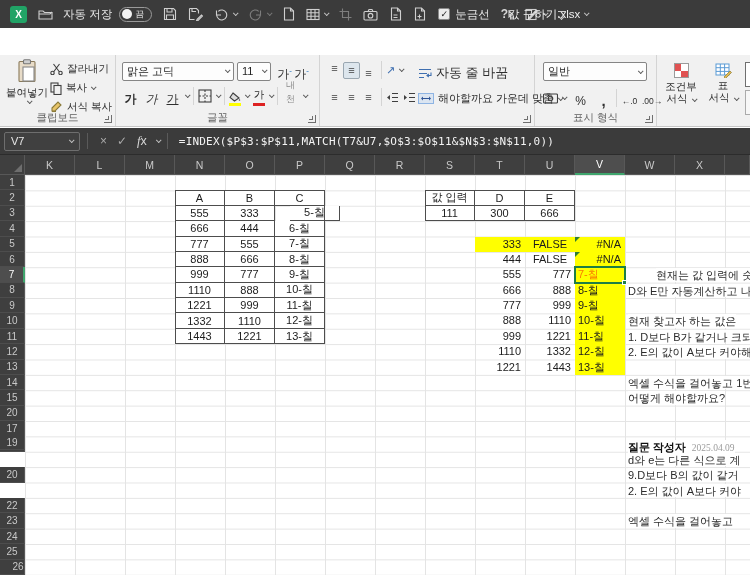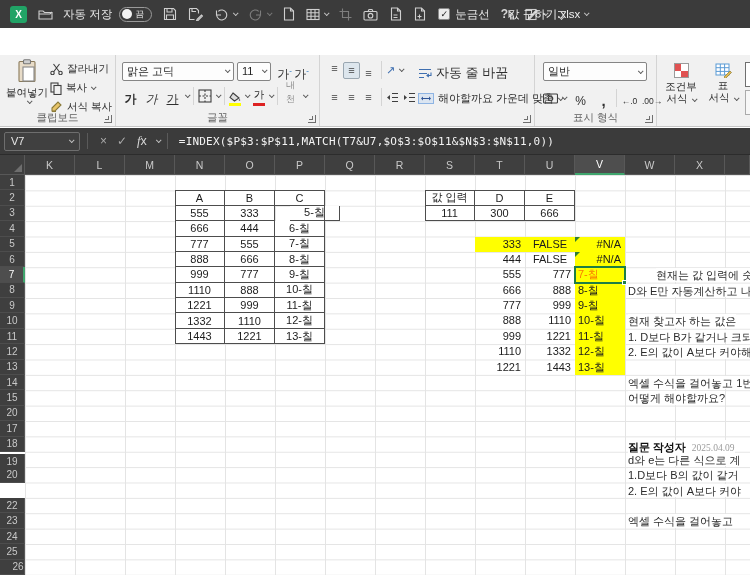--- a/index.html
+++ b/index.html
@@ -480,21 +480,21 @@
       <div class="rowhead" style="top: 143.077px; height: 15.3846px;">9</div>
       <div class="rowhead" style="top: 158.462px; height: 15.3846px;">10</div>
       <div class="rowhead" style="top: 173.846px; height: 15.3846px;">11</div>
       <div class="rowhead" style="top: 189.231px; height: 15.3846px;">12</div>
       <div class="rowhead" style="top: 204.615px; height: 15.3846px;">13</div>
       <div class="rowhead" style="top: 220px; height: 15.3846px;">14</div>
       <div class="rowhead" style="top: 235.385px; height: 15.3846px;">15</div>
       <div class="rowhead" style="top: 250.769px; height: 15.3846px;">20</div>
       <div class="rowhead" style="top: 266.154px; height: 15.3846px;">17</div>
       <div class="rowhead" style="top: 281.538px; height: 15.3846px;">18</div>
-      <div class="rowhead" style="top: 299px; height: 15.3846px;">19</div>
+      <div class="rowhead" style="top: 280px; height: 15.3846px;">19</div>
       <div class="rowhead" style="top: 312.308px; height: 15.3846px;">20</div>
       <div class="rowhead" style="top: 327.692px; height: 15.3846px; margin-top: 24px;">21</div>
       <div class="rowhead" style="top: 343.077px; height: 15.3846px;">22</div>
       <div class="rowhead" style="top: 358.462px; height: 15.3846px;">23</div>
       <div class="rowhead" style="top: 373.846px; height: 15.3846px;">24</div>
       <div class="rowhead" style="top: 389.231px; height: 15.3846px;">25</div>
       <div class="rowhead" style="top: 404.615px; height: 15.3846px; padding-left: 12px;">26</div>
       <div class="tc" style="left: 175px; top: 35.3846px; width: 50px; height: 15.3846px;">A</div>
       <div class="tc" style="left: 225px; top: 35.3846px; width: 50px; height: 15.3846px;">B</div>
       <div class="tc" style="left: 275px; top: 35.3846px; width: 50px; height: 15.3846px;">C</div>
@@ -564,18 +564,18 @@
         <span class="handle"></span>
       </div>
       <div class="note" style="left: 656px; top: 113.308px; height: 13.3846px;">현재는 값 입력에 숫자를</div>
       <div class="note" style="left: 628px; top: 128.692px; height: 13.3846px;">D와 E만 자동계산하고 나</div>
       <div class="note" style="left: 628px; top: 159.462px; height: 13.3846px;">현재 찾고자 하는 값은</div>
       <div class="note" style="left: 628px; top: 174.846px; height: 13.3846px;">1. D보다 B가 같거나 크되</div>
       <div class="note" style="left: 628px; top: 190.231px; height: 13.3846px;">2. E의 값이 A보다 커야해.</div>
       <div class="note" style="left: 628px; top: 221px; height: 13.3846px;">엑셀 수식을 걸어놓고 1번</div>
       <div class="note" style="left: 628px; top: 236.385px; height: 13.3846px;">어떻게 해야할까요?</div>
       <div class="note" style="left: 628px; top: 297.923px; height: 13.3846px;">d와 e는 다른 식으로 계</div>
-      <div class="note" style="left: 628px; top: 313.308px; height: 13.3846px;">1.D보다 B의 값이 같거</div>
+      <div class="note" style="left: 628px; top: 313.308px; height: 13.3846px;">9.D보다 B의 값이 같거</div>
       <div class="note" style="left: 628px; top: 328.692px; height: 13.3846px;">2. E의 값이 A보다 커야</div>
       <div class="note" style="left: 628px; top: 359.462px; height: 13.3846px;">엑셀 수식을 걸어놓고</div>
       <div class="note" style="left: 628px; top: 285px; height: 15px; font-family: Liberation Serif, serif;"><span class="au-label">질문 작성자</span><span class="au-date">2025.04.09</span></div>
     </div>
 </div>
 
 </body></html>

